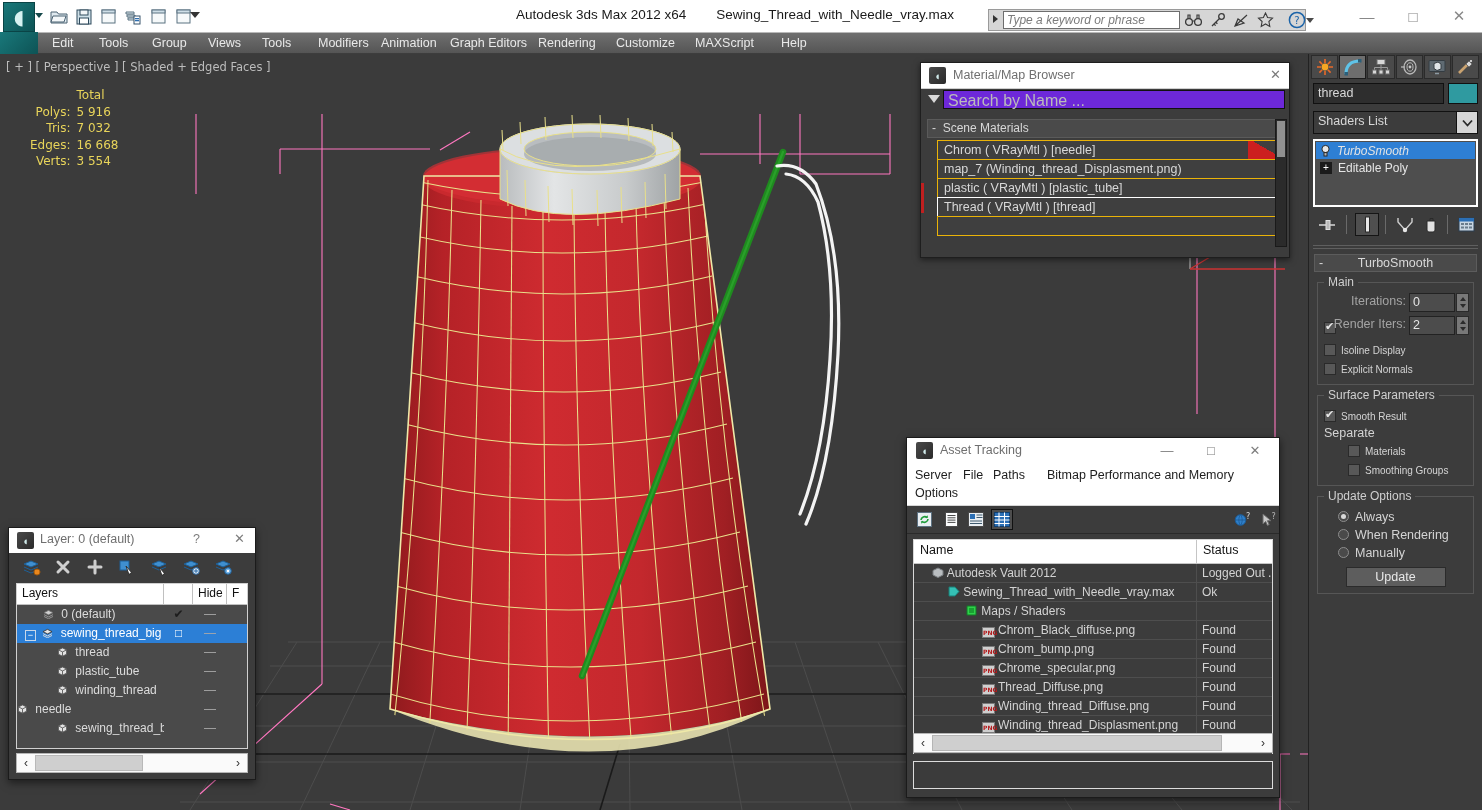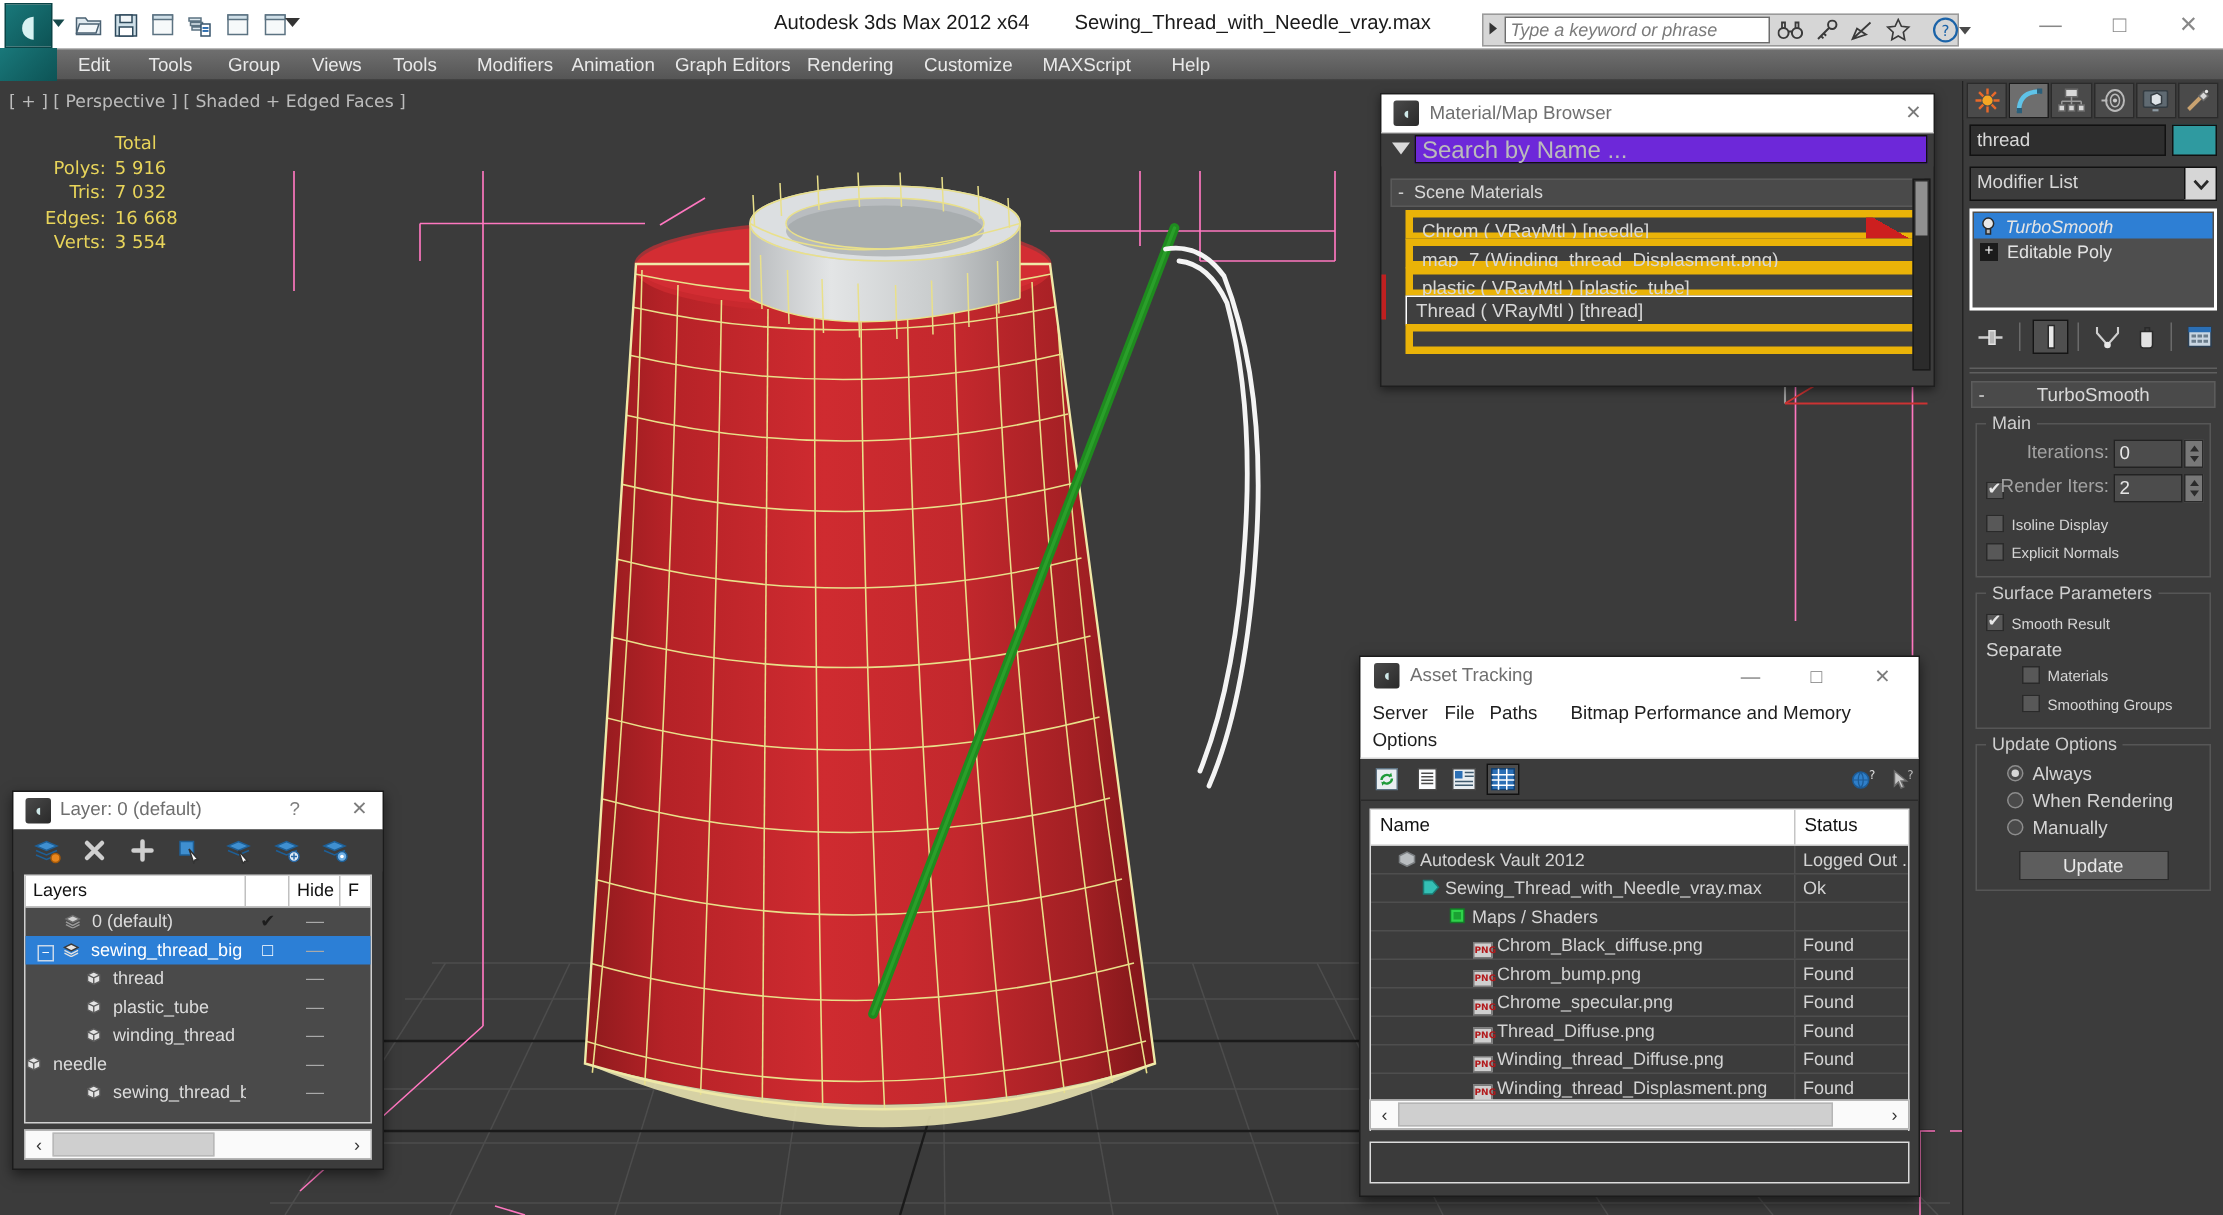--- a/index.html
+++ b/index.html
@@ -73,21 +73,21 @@
   #mmb .srow { position:relative; height:22px; background:#3c3c3c; }
   #mmb .srow .tri { position:absolute; left:7px; top:6px; width:0;height:0;
     border-left:6px solid transparent;border-right:6px solid transparent;border-top:8px solid #d9d9d9; }
   #mmb .srow .sfield { position:absolute; left:22px; top:1px; right:4px; height:19px;
     background:#6d28d9; border:1px solid #111; color:#bbb; font-size:16px;
     padding:1px 4px; }
   #mmb .listwrap { position:absolute; left:6px; top:56px; right:6px; bottom:6px;
     background:#3c3c3c; }
   #mmb .grp { background:#4a4a4a; border:1px solid #5a5a5a; color:#d8d8d8;
     font-size:12px; padding:1px 4px; height:19px; margin-bottom:2px; }
-  #mmb .mat { position:relative; background:#3f3f3f; border:5px solid #eab308;
+  #mmb .mat { position:relative; background:#3f3f3f; border:1px solid #eab308;
     color:#d8d8d8; font-size:12.5px; height:20px; line-height:18px; padding:0 6px;
     margin-left:10px; margin-bottom:-1px; }
   #mmb .mat.sel { border:1px solid #ffffff; background:#3f3f3f; }
   #mmb .mat .swatch { position:absolute; right:0; top:0; width:34px; height:18px;
     background:linear-gradient(-150deg,transparent 45%, #cc1f1f 45%); }
   #mmb .mat .empty { height:20px; }
   #mmb .vsb { position:absolute; right:2px; top:56px; width:12px; bottom:10px;
     background:#2b2b2b; border:1px solid #1a1a1a; }
   #mmb .vsb .thumb { position:absolute; left:1px; top:1px; right:1px; height:36px;
     background:#909090; }
@@ -921,21 +921,21 @@
         </svg>
     </div>
   </div>
 
   <div class="namerow">
     <div class="nm">thread</div>
     <div class="sw"></div>
   </div>
 
   <div class="modlist">
-    <div class="lbl">Modifier List</div>
+    <div class="lbl">Shaders List</div>
     <div class="dd">
       <svg width="11" height="8" viewBox="0 0 11 8">
           <path d="M1 1.5L5.5 6.5 10 1.5" fill="none" stroke="#2a2a2a" stroke-width="1.8"></path>
         </svg>
     </div>
   </div>
 
   <div class="stack">
     <div class="it sel">
       <svg width="13" height="13" viewBox="0 0 13 13" style="margin-right:5px">

